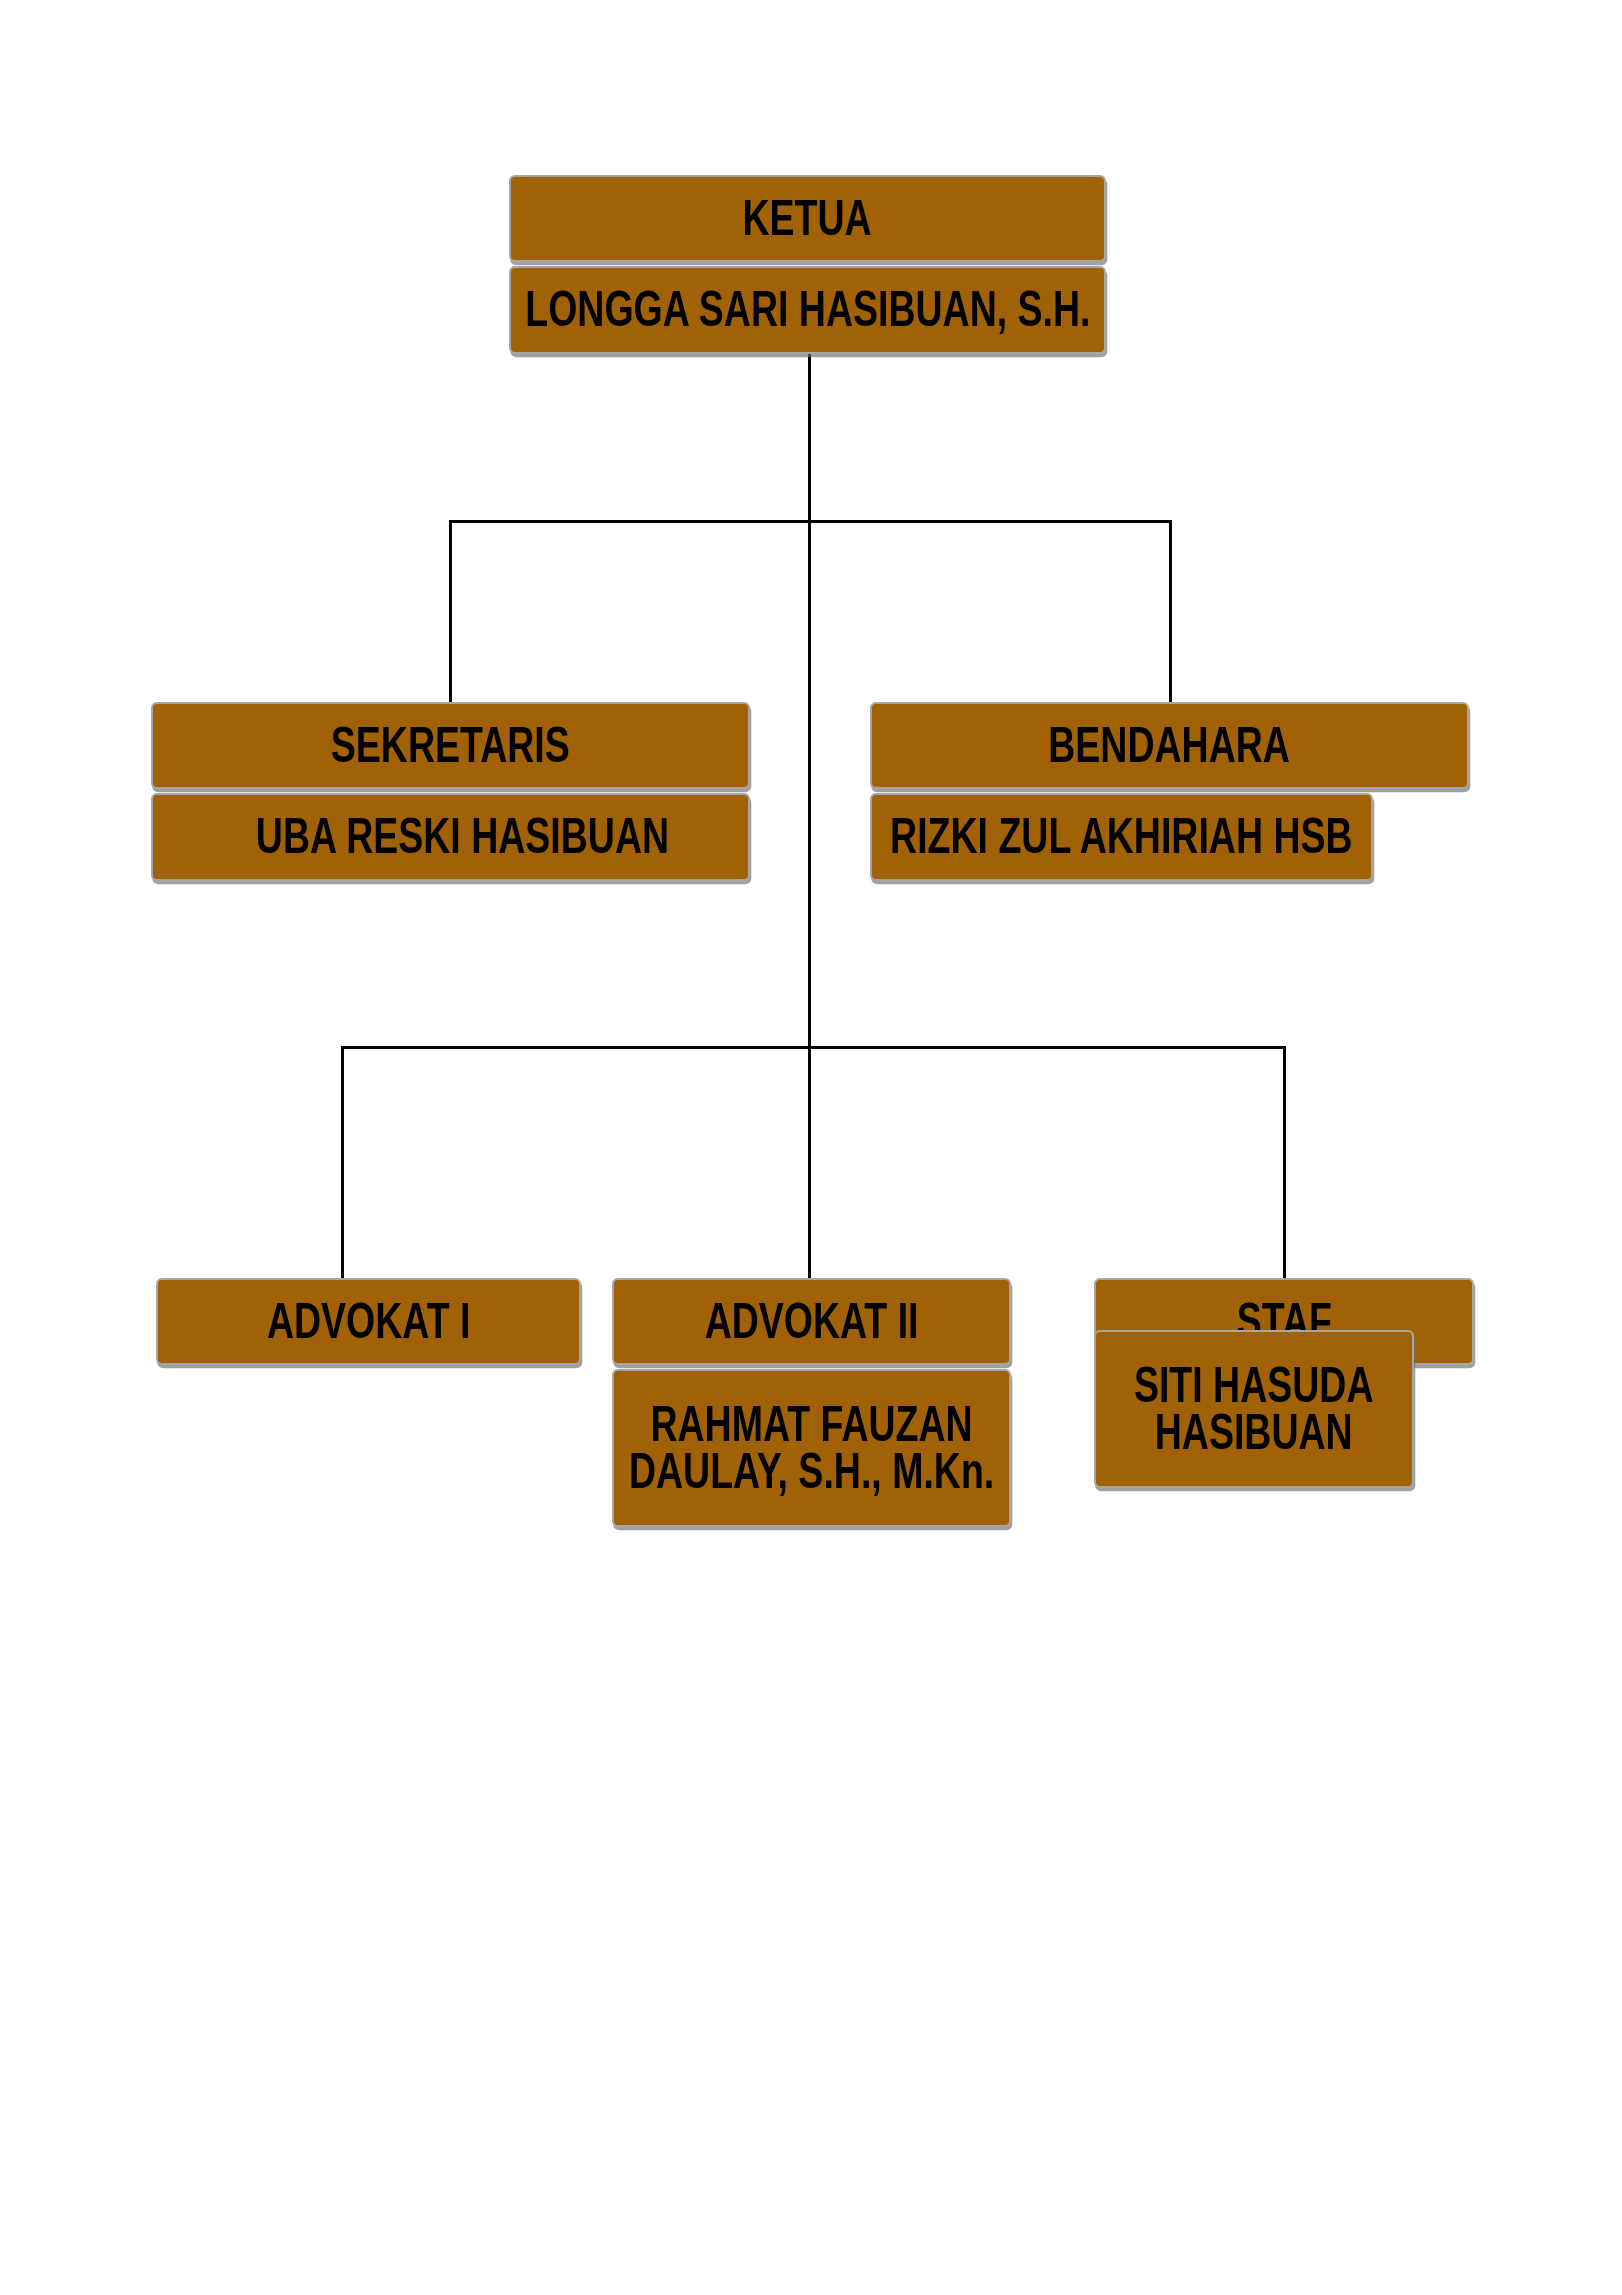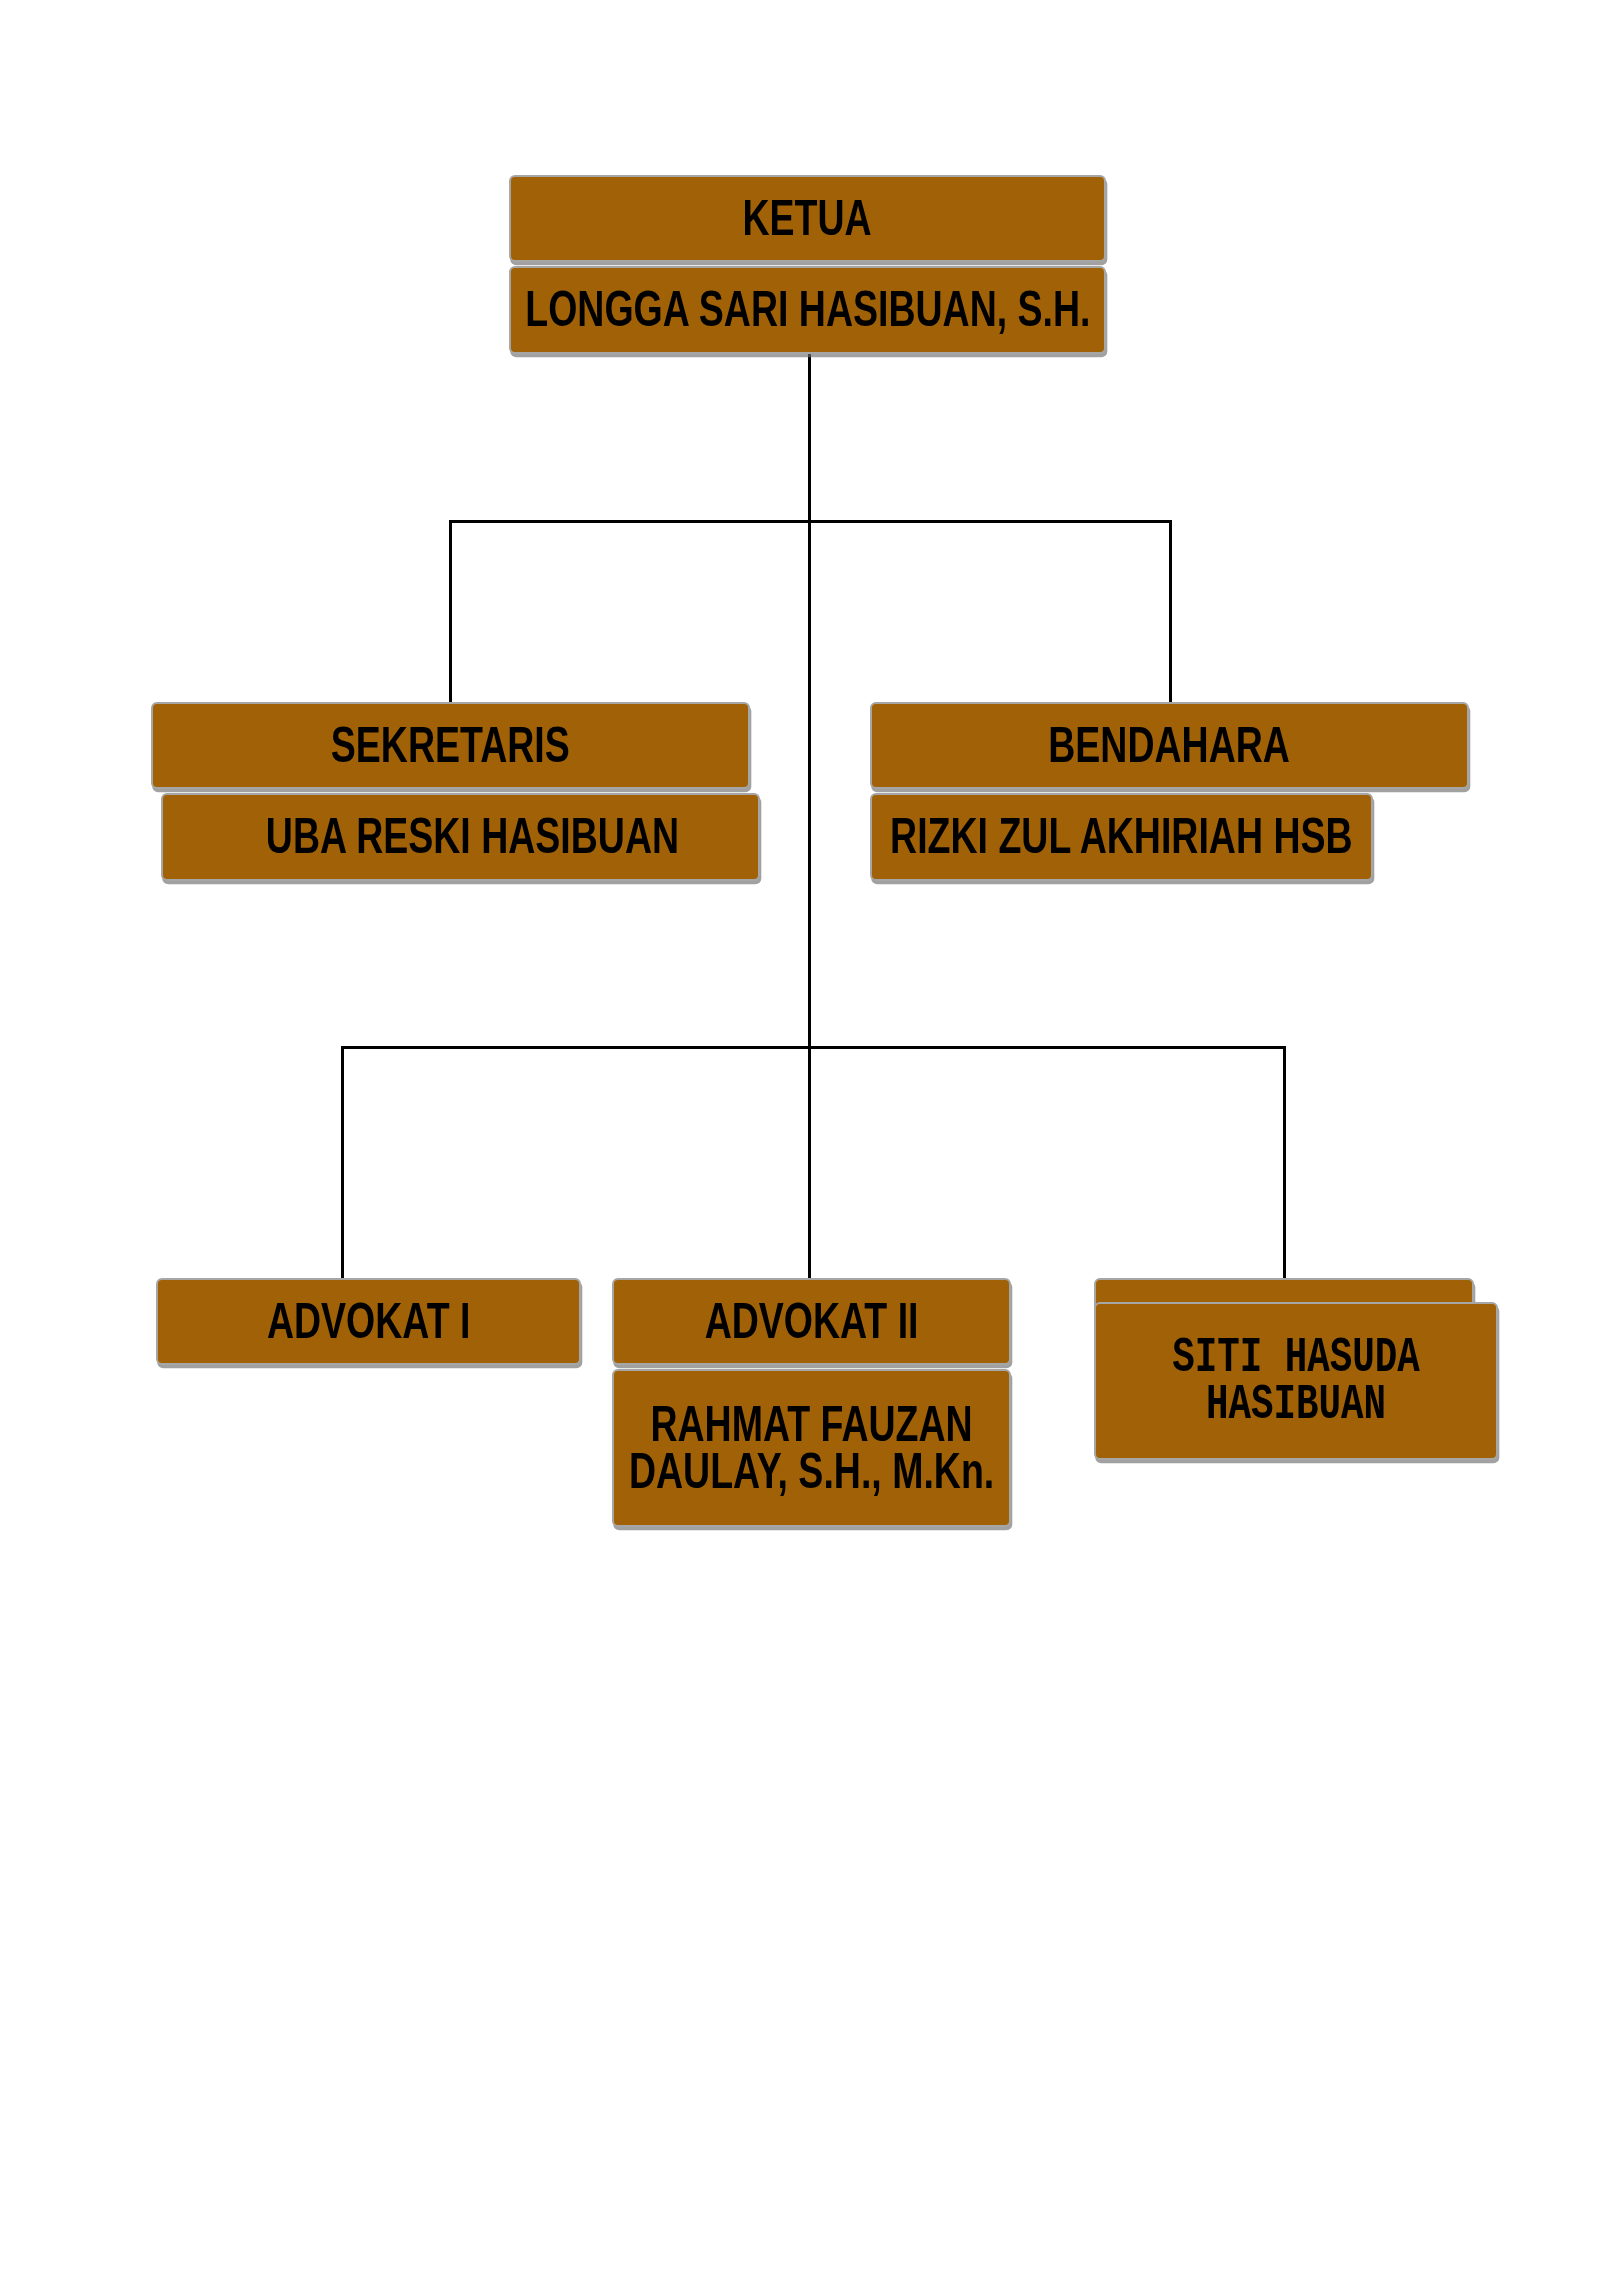--- a/index.html
+++ b/index.html
@@ -62,21 +62,21 @@
   <div class="box" style="left:509px; top:175px; width:597px; height:87px;">
     <div class="t">KETUA</div>
   </div>
   <div class="box" style="left:509px; top:266px; width:597px; height:88px;">
     <div class="t">LONGGA SARI HASIBUAN, S.H.</div>
   </div>
 
   <div class="box" style="left:151px; top:702px; width:599px; height:87px;">
     <div class="t">SEKRETARIS</div>
   </div>
-  <div class="box" style="left:161px; top:793px; width:599px; height:88px;padding-left:23px;">
+  <div class="box" style="left:151px; top:793px; width:599px; height:88px;padding-left:23px;">
     <div class="t">UBA RESKI HASIBUAN</div>
   </div>
 
   <div class="box" style="left:870px; top:702px; width:599px; height:87px;">
     <div class="t">BENDAHARA</div>
   </div>
   <div class="box" style="left:870px; top:793px; width:503px; height:88px;">
     <div class="t">RIZKI ZUL AKHIRIAH HSB</div>
   </div>
 
@@ -90,21 +90,21 @@
   <div class="box" style="left:612px; top:1369px; width:399px; height:158px;">
     <div class="t">
       <div>RAHMAT FAUZAN</div>
       <div>DAULAY, S.H., M.Kn.</div>
     </div>
   </div>
 
   <div class="box" style="left:1094px; top:1278px; width:380px; height:87px;">
     <div class="t">STAF</div>
   </div>
-  <div class="box" style="left:1094px; top:1302px; width:404px; height:158px;font-family:Liberation Mono, monospace;">
+  <div class="box" style="left:1094px; top:1330px; width:320px; height:158px;">
     <div class="t">
       <div>SITI HASUDA</div>
       <div>HASIBUAN</div>
     </div>
   </div>
 
 </div>
 
 
 </body></html>

